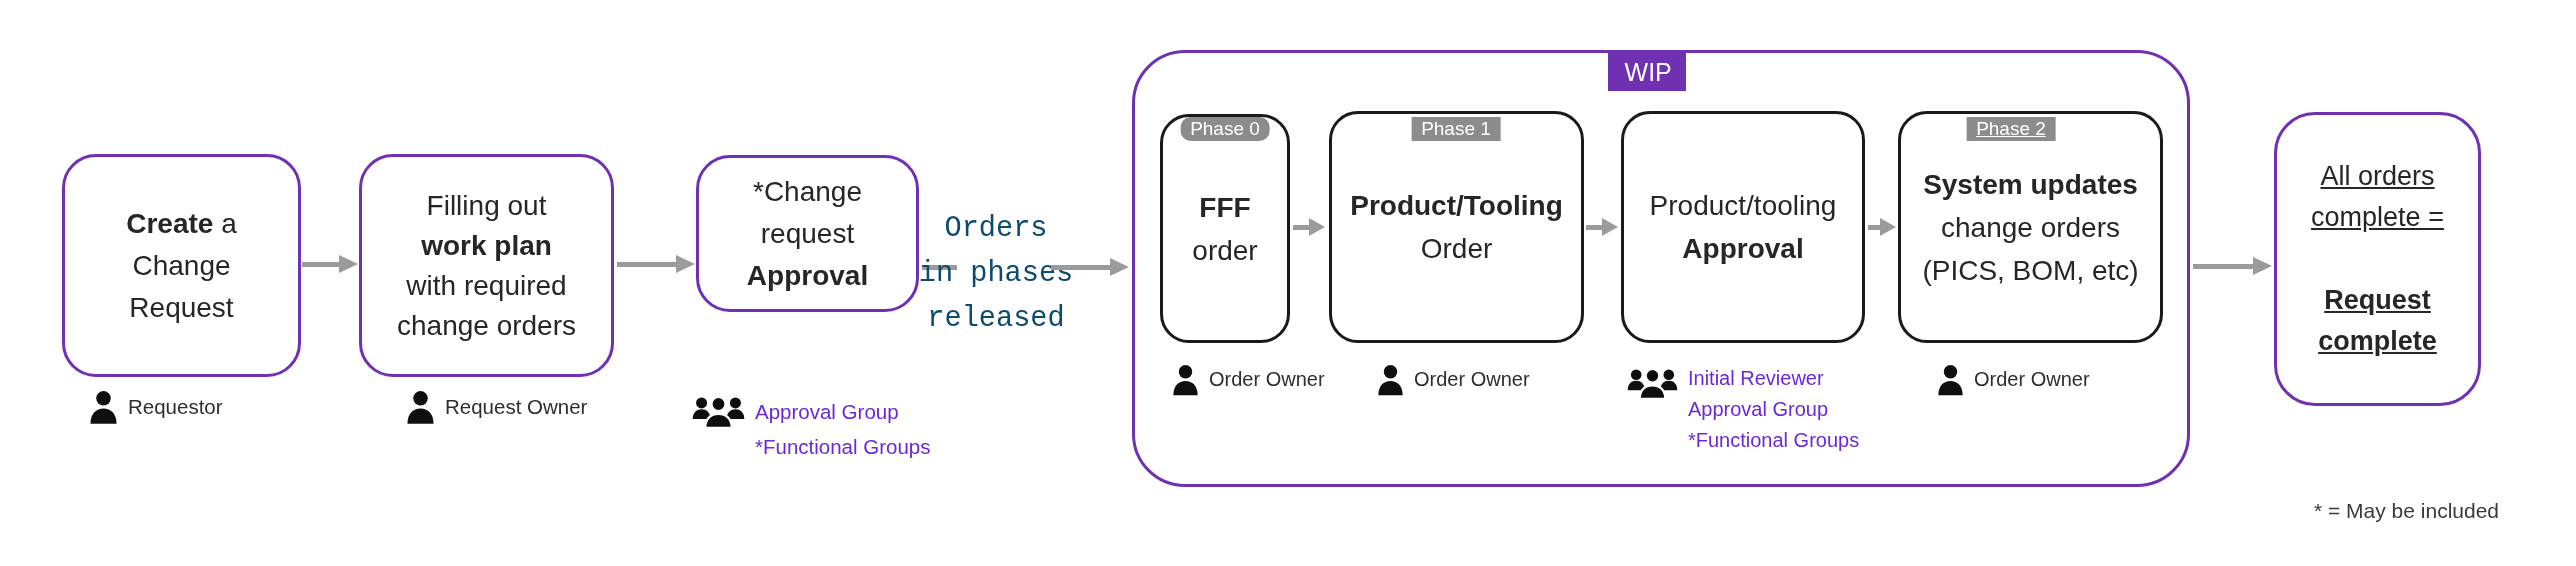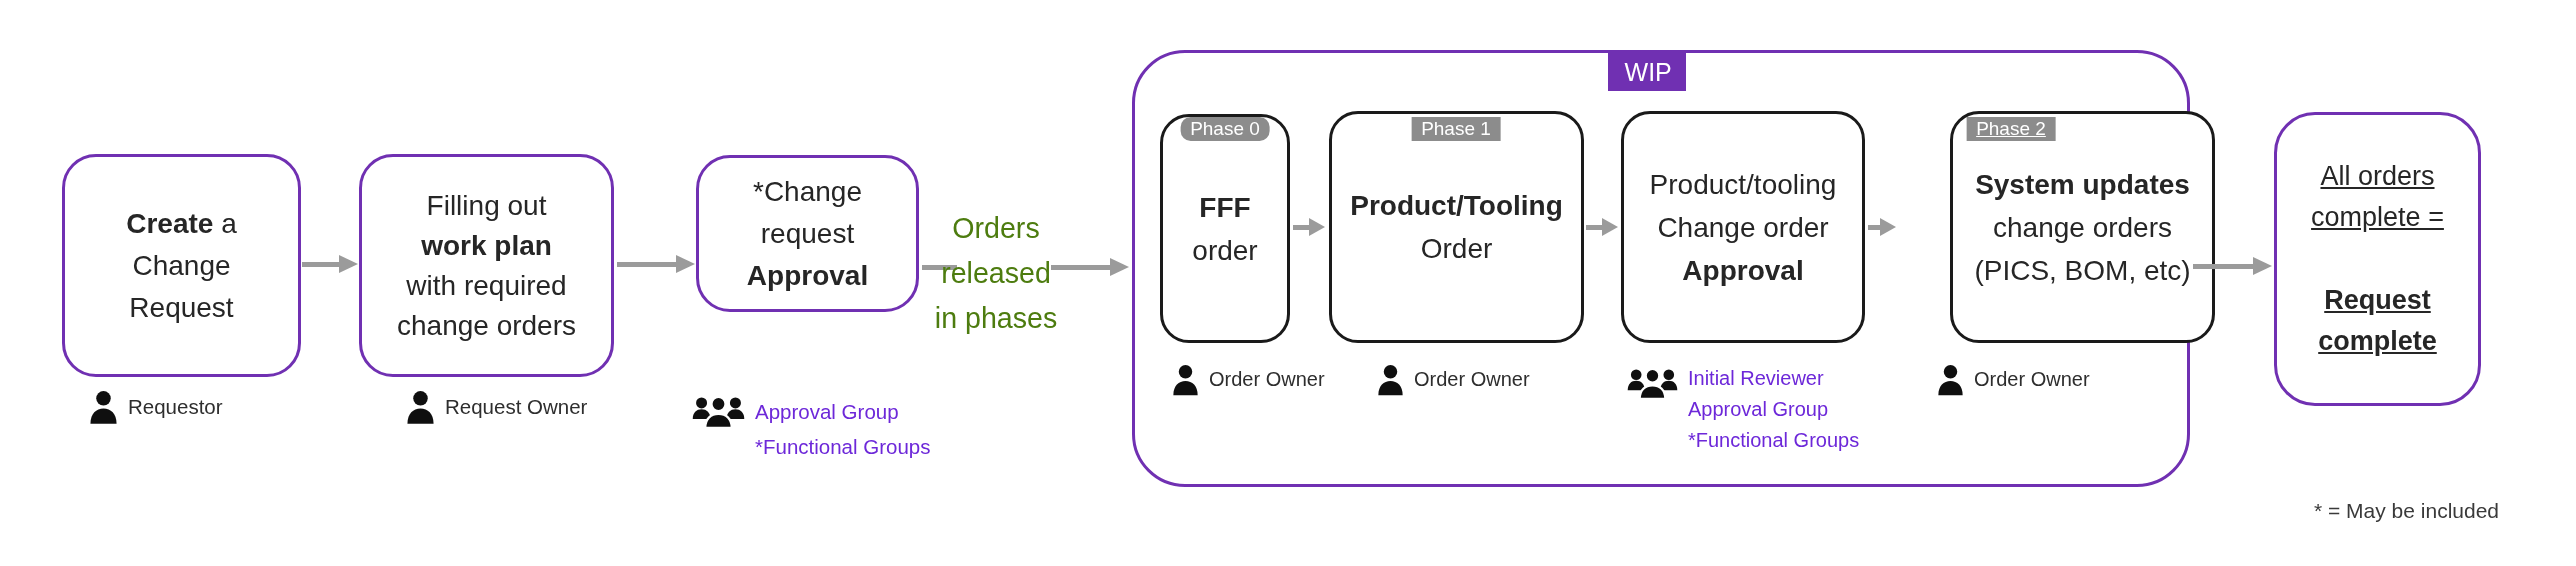--- a/index.html
+++ b/index.html
@@ -37,21 +37,21 @@
   
   .arrow { position:absolute; height:5.1px; }
   .arrow .shaft { position:absolute; left:0; right:16px; top:0; height:5.1px; background:var(--arrow-gray,#9B9B9B); }
   .arrow .shaft.full { right:0; }
   .arrow .head {
     position:absolute; right:0; top:-7.3px; width:0; height:0;
     border-left:19px solid var(--arrow-gray,#9B9B9B);
     border-top:9.5px solid transparent; border-bottom:9.5px solid transparent;
   }
   
-  .transition { position:absolute; text-align:center; font-size:28.6px; line-height:45px; color:#4d7c0f; }
+  .transition { position:absolute; text-align:center; font-size:28.6px; line-height:45px; color:#0c4a6e;font-family:Liberation Mono, monospace; }
   
   .role { position:absolute; display:flex; align-items:center; gap:10px; }
   .role.top { align-items:flex-start; }
   .rlabel { font-size:20.5px; color:#2e2e2e; white-space:nowrap; }
   .rlabel.sm { font-size:20px; }
   .rlines { font-size:20.5px; color:#6d28d9; white-space:nowrap; line-height:35px; }
   .rlines.sm { font-size:20px; line-height:31px; }
   .icon { fill:#0f0f0f; flex:0 0 auto; }
   
   .footnote { position:absolute; font-size:21px; color:#3a3a3a; white-space:nowrap; }
@@ -116,22 +116,22 @@
       <div>Approval Group</div>
       <div>*Functional Groups</div>
     </div>
   </div>
 
   <div class="arrow" style="left:922px;top:265px;width:35px;">
       <span class="shaft full"></span>
     </div>
   <div class="transition" style="left:912px;top:206px;width:168px;">
     <div>Orders</div>
+    <div>in phases</div>
     <div>released</div>
-    <div>in phases</div>
   </div>
   <div class="arrow" style="left:1051px;top:265px;width:78px;">
       <span class="shaft"></span>
       <span class="head"></span>
     </div>
 
   <div class="wipc" style="left:1132px;top:50px;width:1058px;height:437px;"></div>
   <div class="wip-badge" style="left:1647px;top:53px;padding-left:14px;">WIP</div>
 
   <div class="box bbox" style="left:1160px;top:114px;width:130px;height:229px;">
@@ -165,21 +165,20 @@
     <span class="rlabel sm">Order Owner</span>
   </div>
 
   <div class="arrow" style="left:1586px;top:225px;width:32px;">
       <span class="shaft" style="right:13px;"></span>
       <span class="head" style="border-left-width:16px;"></span>
     </div>
 
   <div class="box bbox" style="left:1621px;top:111px;width:244px;height:232px;">
     <div class="line">Product/tooling</div>
-    <div class="line">Change order</div>
     <div class="line b">Approval</div>
   </div>
   <div class="role top" style="left:1627px;top:366px;">
     <svg class="icon" width="51" height="33" viewBox="0 0 72 46">
       <circle cx="13" cy="12" r="7.5"></circle>
       <path d="M1 34 C1 25 6 20.5 13 20.5 C20 20.5 25 25 25 34 Z"></path>
       <circle cx="59" cy="12" r="7.5"></circle>
       <path d="M47 34 C47 25 52 20.5 59 20.5 C66 20.5 71 25 71 34 Z"></path>
       <circle cx="36" cy="13.5" r="9.5" stroke="#ffffff" stroke-width="3"></circle>
       <path d="M18 46 C18 33 26 27 36 27 C46 27 54 33 54 46 Z" stroke="#ffffff" stroke-width="3"></path>
@@ -189,21 +188,21 @@
       <div>Approval Group</div>
       <div>*Functional Groups</div>
     </div>
   </div>
 
   <div class="arrow" style="left:1868px;top:225px;width:28px;">
       <span class="shaft" style="right:13px;"></span>
       <span class="head" style="border-left-width:16px;"></span>
     </div>
 
-  <div class="box bbox" style="left:1950px;top:111px;width:265px;height:232px;">
+  <div class="box bbox" style="left:1898px;top:111px;width:265px;height:232px;">
     <div class="line b">System updates</div>
     <div class="line">change orders</div>
     <div class="line">(PICS, BOM, etc)</div>
   </div>
   <div class="phase-badge" style="left:2011px;top:117px;text-decoration:underline;">Phase 2</div>
   <div class="role" style="left:1937px;top:364px;">
     <svg class="icon" width="27" height="31.5" viewBox="0 0 40 46">
       <circle cx="20" cy="11" r="10"></circle>
       <path d="M2 46 C2 32 10 25 20 25 C30 25 38 32 38 46 Z"></path>
     </svg>

